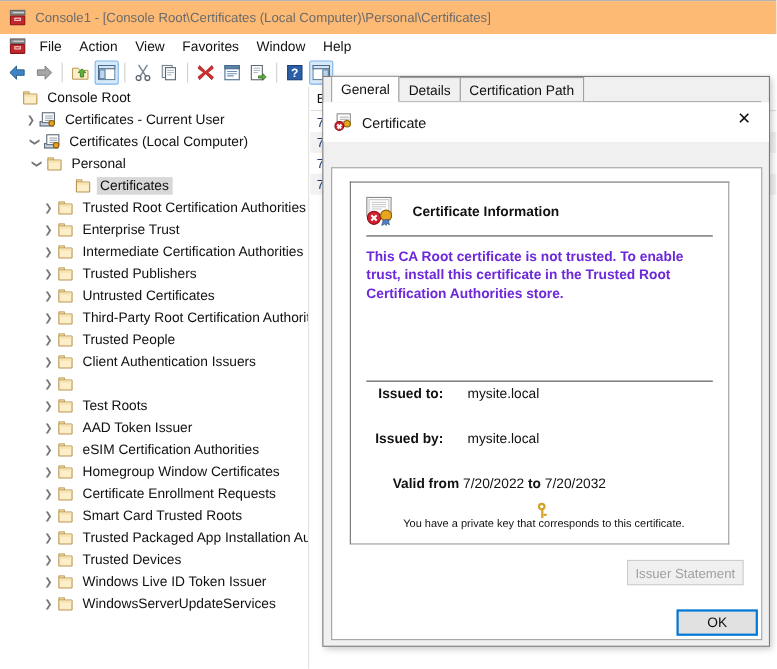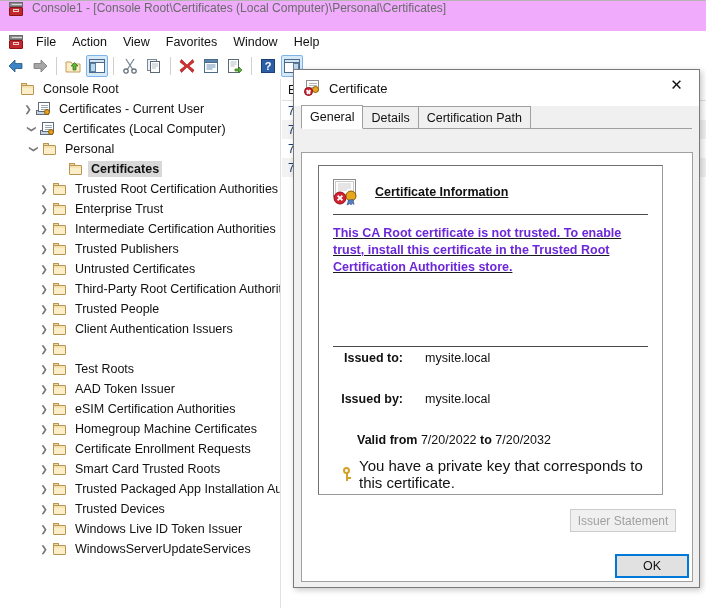--- a/index.html
+++ b/index.html
@@ -26,22 +26,23 @@
     background: #ffffff;
     border-top: 1px solid #b4b4b4;
     box-sizing: border-box;
   }
 
   
   #title-bar {
     position: absolute;
     left: 0; top: 0;
     width: 706px; height: 30px;
-    background: #f0abfc;
-    display: flex;
+    background: #fdba74;
+    display: flex;
+    align-items: center;
     padding-left: 8px;
     box-sizing: border-box;
   }
   #title-bar .title-text {
     margin-left: 8px;
     font-size: 12px;
     color: #6b6b6b;
     white-space: nowrap;
   }
 
@@ -164,21 +165,20 @@
     font-size: 9px;
     line-height: 1;
   }
   .tree-row .twisty.empty { color: transparent; }
   .tree-row .label {
     margin-left: 4px;
     padding: 1px 3px;
   }
   .tree-row.selected .label {
     background: #d8d8d8;
-    font-weight: bold;
   }
 
   
   .folder-icon {
     width: 16px; height: 14px;
     position: relative;
     flex: 0 0 auto;
   }
   .folder-icon .tab {
     position: absolute; left: 1px; top: 1px;
@@ -395,21 +395,20 @@
   #cert-info-frame {
     position: absolute;
     left: 16px; top: 12px;
     width: 345px; height: 330px;
     background: #ffffff;
     border: 1px solid #9a9a9a;
     border-top-color: #707070;
     border-left-color: #707070;
     box-sizing: border-box;
     padding: 10px 12px;
-    text-decoration: underline;
   }
   #cert-info-head {
     display: flex;
     align-items: center;
     height: 32px;
   }
   #cert-info-head .head-label {
     margin-left: 14px;
     font-size: 12.5px;
     font-weight: bold;
@@ -452,22 +451,23 @@
     font-size: 12.5px;
     color: #111;
     margin-left: 24px;
   }
   #valid-row b { font-weight: bold; }
   #privkey-row {
     display: flex;
     align-items: center;
     margin-top: 10px;
     margin-left: 6px;
-    font-size: 15px;
+    font-size: 10px;
     color: #111;
+    flex-direction: column;
   }
   .key-icon {
     width: 14px; height: 14px;
     position: relative;
     flex: 0 0 auto;
     margin-right: 6px;
   }
   .key-icon .ring {
     position: absolute; left: 4px; top: 0px;
     width: 7px; height: 7px;
@@ -757,21 +757,21 @@
             <span class="main"></span>
           </span>
           <span class="label">eSIM Certification Authorities</span>
         </div>
         <div class="tree-row" style="padding-left: 36px;">
           <span class="twisty">❯</span>
           <span class="folder-icon">
             <span class="tab"></span>
             <span class="main"></span>
           </span>
-          <span class="label">Homegroup Machine Certificates</span>
+          <span class="label">Homegroup Window Certificates</span>
         </div>
         <div class="tree-row" style="padding-left: 36px;">
           <span class="twisty">❯</span>
           <span class="folder-icon">
             <span class="tab"></span>
             <span class="main"></span>
           </span>
           <span class="label">Certificate Enrollment Requests</span>
         </div>
         <div class="tree-row" style="padding-left: 36px;">
@@ -833,34 +833,34 @@
           <div class="list-row alt">
             <span>7</span>
           </div>
         </div>
     </div>
   </div>
 </div>
 
 <div id="cert-dialog">
 
+  <div id="cert-tabs">
+    <div class="cert-tab selected">General</div>
+    <div class="cert-tab">Details</div>
+    <div class="cert-tab">Certification Path</div>
+  </div>
+
   <div id="cert-titlebar">
     <span class="cert-small-icon">
       <span class="paper"></span>
         <span class="ribbon"></span>
         <span class="err"></span>
     </span>
     <span class="cert-title">Certificate</span>
     <div id="cert-close">✕</div>
-  </div>
-
-  <div id="cert-tabs">
-    <div class="cert-tab selected">General</div>
-    <div class="cert-tab">Details</div>
-    <div class="cert-tab">Certification Path</div>
   </div>
 
   <div id="cert-body">
 
     <div id="cert-info-frame">
       <div id="cert-info-head">
         <span style="width:30px;height:28px;position:relative;display:inline-block;">
           <svg width="30" height="28" viewBox="0 0 30 28">
             <rect x="2.5" y="1.5" width="22" height="17" fill="#ffffff" stroke="#8a8a8a"></rect>
             <rect x="4.5" y="3.5" width="18" height="13" fill="#fdfdfd" stroke="#c9c9c9"></rect>

